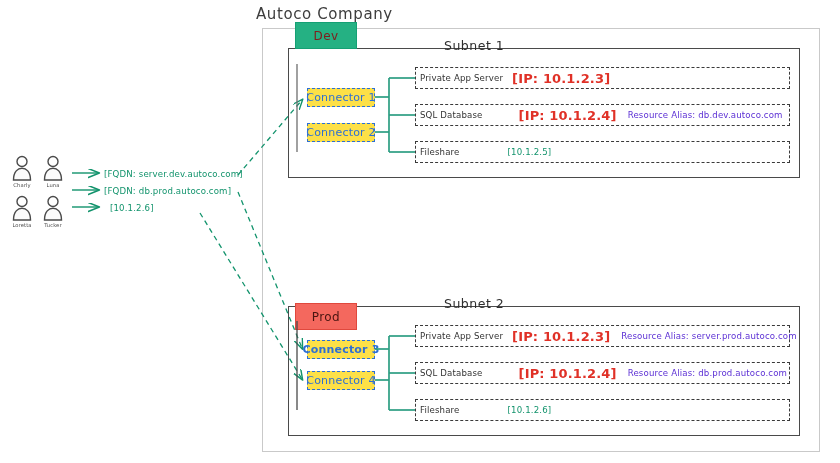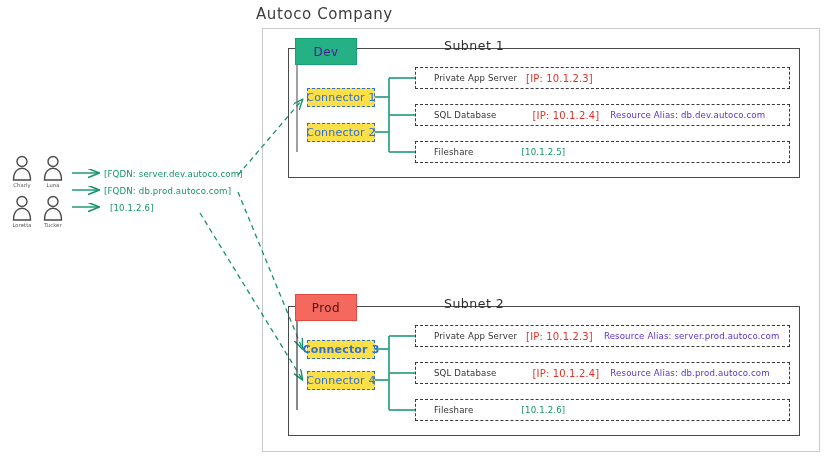--- a/index.html
+++ b/index.html
@@ -52,26 +52,26 @@
   
   .env-badge{
     position:absolute;
     width:62px;height:27px;
     display:flex;align-items:center;justify-content:center;
     font-size:12px;letter-spacing:.4px;
     box-sizing:border-box;
     color:#32323c;
   }
   #env-badge-dev{
-    left:295px;top:38px;
+    left:295px;top:22px;
     background:#25b183;border:1.6px solid #15a074;
-    color:#4c1d95;
+    color:#7f1d1d;
   }
   #env-badge-prod{
-    left:295px;top:294px;
+    left:295px;top:303px;
     background:#f4685e;border:1.6px solid #e0483d;
     color:#4a1511;
   }
 
   
   .connector{
     position:absolute;
     width:68px;height:19px;
     border:1.3px dashed #2d6fd4;
     box-sizing:border-box;
@@ -84,26 +84,26 @@
   #connector-3{left:307px;top:340px;font-weight:bold;}
   #connector-4{left:307px;top:371px;}
 
   
   .resource{
     position:absolute;
     height:22px;width:375px;
     border:1.3px dashed #3a3a3a;
     box-sizing:border-box;
     display:flex;align-items:center;
-    padding-left:18px;
+    padding-left:4px;
     background:#fff;
     white-space:nowrap;
   }
   .res-name{font-size:8.6px;color:#333;letter-spacing:.15px;}
-  .res-ip{font-size:10px;color:#e03127;letter-spacing:.15px;}
+  .res-ip{font-size:13px;color:#e03127;letter-spacing:.15px;font-weight:bold;}
   .res-alias{font-size:8.6px;color:#5b2fd4;letter-spacing:.15px;}
   .res-ip-green{font-size:8.6px;color:#12936c;letter-spacing:.15px;}
 
   #res-s1-server{left:415px;top:67px;}
   #res-s1-sql{left:415px;top:104px;}
   #res-s1-fileshare{left:415px;top:141px;}
   #res-s2-server{left:415px;top:325px;}
   #res-s2-sql{left:415px;top:362px;}
   #res-s2-fileshare{left:415px;top:399px;}
 

